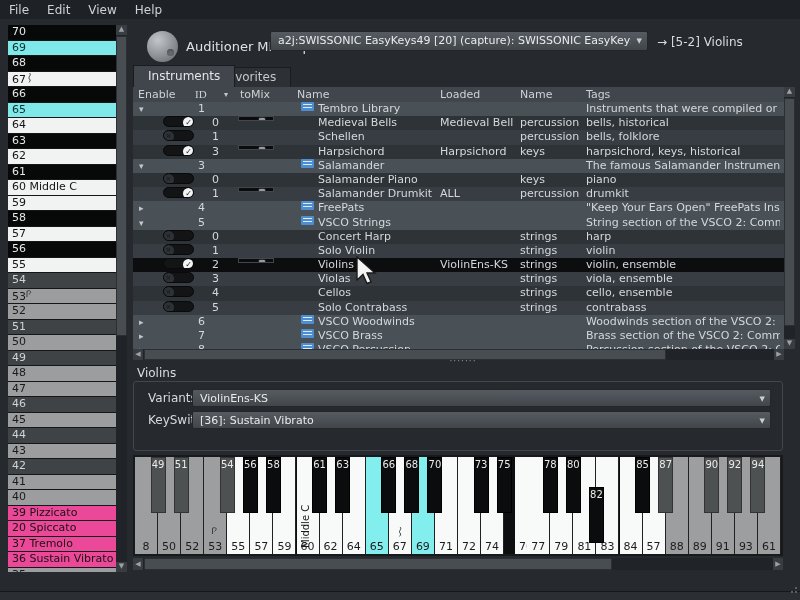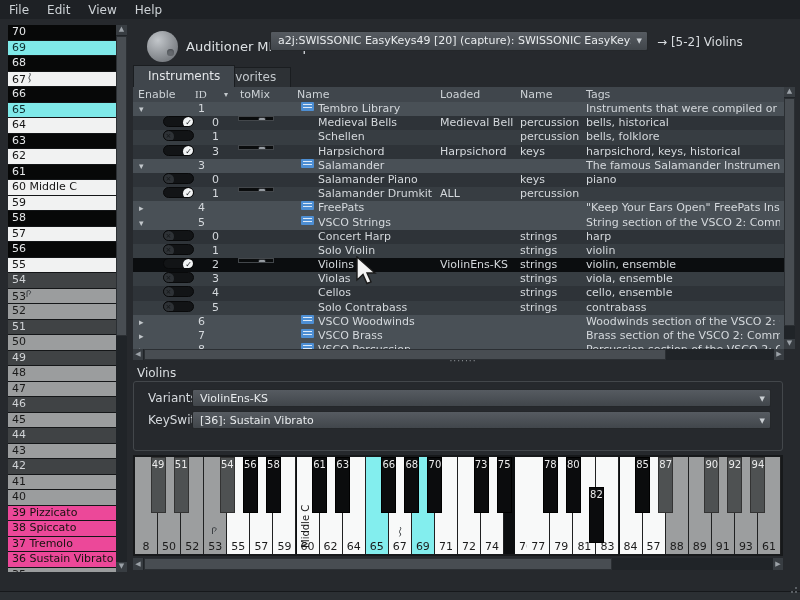--- a/index.html
+++ b/index.html
@@ -145,21 +145,21 @@
       <div class="srow ow"><span>48</span></div>
       <div class="srow ow"><span>47</span></div>
       <div class="srow ob"><span>46</span></div>
       <div class="srow ow"><span>45</span></div>
       <div class="srow ob"><span>44</span></div>
       <div class="srow ow"><span>43</span></div>
       <div class="srow ob"><span>42</span></div>
       <div class="srow ow"><span>41</span></div>
       <div class="srow ow"><span>40</span></div>
       <div class="srow k"><span>39 Pizzicato</span></div>
-      <div class="srow k"><span>38 Spiccato</span></div>
+      <div class="srow k"><span>20 Spiccato</span></div>
       <div class="srow k"><span>37 Tremolo</span></div>
       <div class="srow k"><span>36 Sustain Vibrato</span></div>
       <div class="srow ow"><span>35</span></div>
     </div>
 
   <div class="sb" style="left:116px;top:25px;width:11px;height:547px;">
     <div class="sb-btn" style="left:0;top:0;width:11px;height:10px;">▲</div>
     <div class="sb-thumb" style="left:0;top:11px;width:11px;height:300px;"></div>
     <div class="sb-btn" style="left:0;bottom:0;width:11px;height:10px;">▼</div>
   </div>
@@ -254,20 +254,21 @@
         <span class="toggle on">
           <span class="tg-knob">✓</span>
         </span>
         <span class="c-cid">1</span>
         <span class="slider">
           <span class="sl-handle"></span>
         </span>
         <span class="c-name">Salamander Drumkit</span>
         <span class="c-loaded">ALL</span>
         <span class="c-group">percussion</span>
+        <span class="c-tags">drumkit</span>
       </div>
       <div class="trow grp">
         <span class="c-arrow">▸</span>
         <span class="c-gid">4</span>
         <span class="folder"></span>
         <span class="c-name">FreePats</span>
         <span class="c-tags">"Keep Your Ears Open" FreePats Instrume</span>
       </div>
       <div class="trow grp">
         <span class="c-arrow">▾</span>

